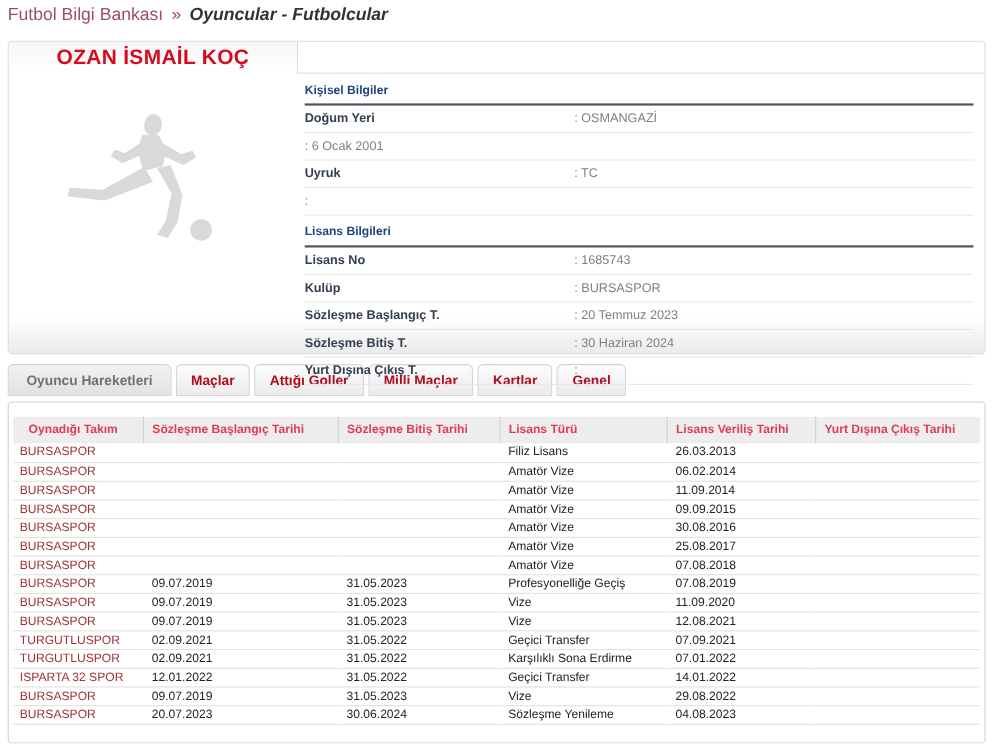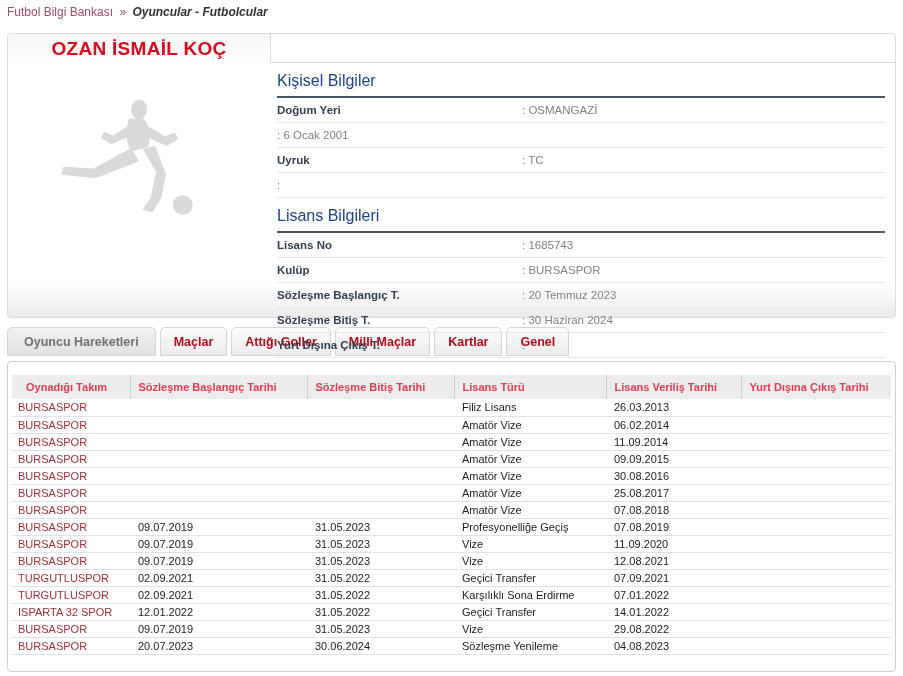--- a/index.html
+++ b/index.html
@@ -1,39 +1,39 @@
 <!DOCTYPE html>
 <html><head>
 <meta charset="utf-8">
 <style>
   * { box-sizing: border-box; margin: 0; padding: 0; }
   html, body { width: 903px; background: #fff; font-family: "Liberation Sans", sans-serif; }
   body { height: 676px; overflow: hidden; }
 
   
-  .breadcrumb { padding: 5px 7px 2px 7px; font-size: 12px; }
+  .breadcrumb { padding: 5px 7px 2px 7px; font-size: 16px; }
   .breadcrumb a { color: #9d4c6c; text-decoration: none; cursor: pointer; }
   .breadcrumb .sep { color: #9d4c6c; margin: 0 3px; }
   .breadcrumb .cur { color: #333; font-weight: bold; font-style: italic; }
 
   
   .top-panel { position: relative; margin: 12px 7px 0 7px; height: 285px;
     border: 1px solid #dcdcdc; border-radius: 4px;
     background: linear-gradient(to bottom, #ffffff 88%, #ebebeb 100%); }
   .panel-head { display: flex; height: 29px; }
   .name-tab { width: 263px; border-right: 1px solid #dcdcdc;
     display: flex; align-items: center; justify-content: center;
     background: linear-gradient(#f6f6f6, #ffffff);
     border-top-left-radius: 4px;
     font-weight: bold; font-size: 19px; letter-spacing: .3px; color: #d70a1e; }
   .head-rest { flex: 1; border-bottom: 1px solid #dcdcdc; }
   .panel-body { display: flex; }
   .photo-col { width: 263px; display: flex; justify-content: center; padding-top: 34px; }
   .info-col { flex: 1; padding: 0 10px 0 6px; }
-  .section-title { color: #1c4382; font-weight: normal; font-size: 16px;
+  .section-title { color: #1c4382; font-weight: bold; font-size: 11px;
     padding: 9px 0 6px 0; border-bottom: 2px solid #4a5563; }
   .info-row { display: flex; padding: 6px 0; border-bottom: 1px solid #e8e8e8; font-size: 11.5px; }
   .info-row .lbl { width: 245px; font-weight: bold; color: #333f4f; }
   .info-row .val { color: #808080; white-space: pre; }
 
   
   .tabs { display: flex; gap: 4px; margin: 9px 0 5px 7px; }
   .tab { padding: 7px 13px 6px 13px; font-size: 12.5px; font-weight: bold; color: #b00c1e;
     background: linear-gradient(#fcfcfc, #ebebeb); border: 1px solid #d5d5d5;
     border-radius: 5px 5px 0 0; cursor: pointer; }

